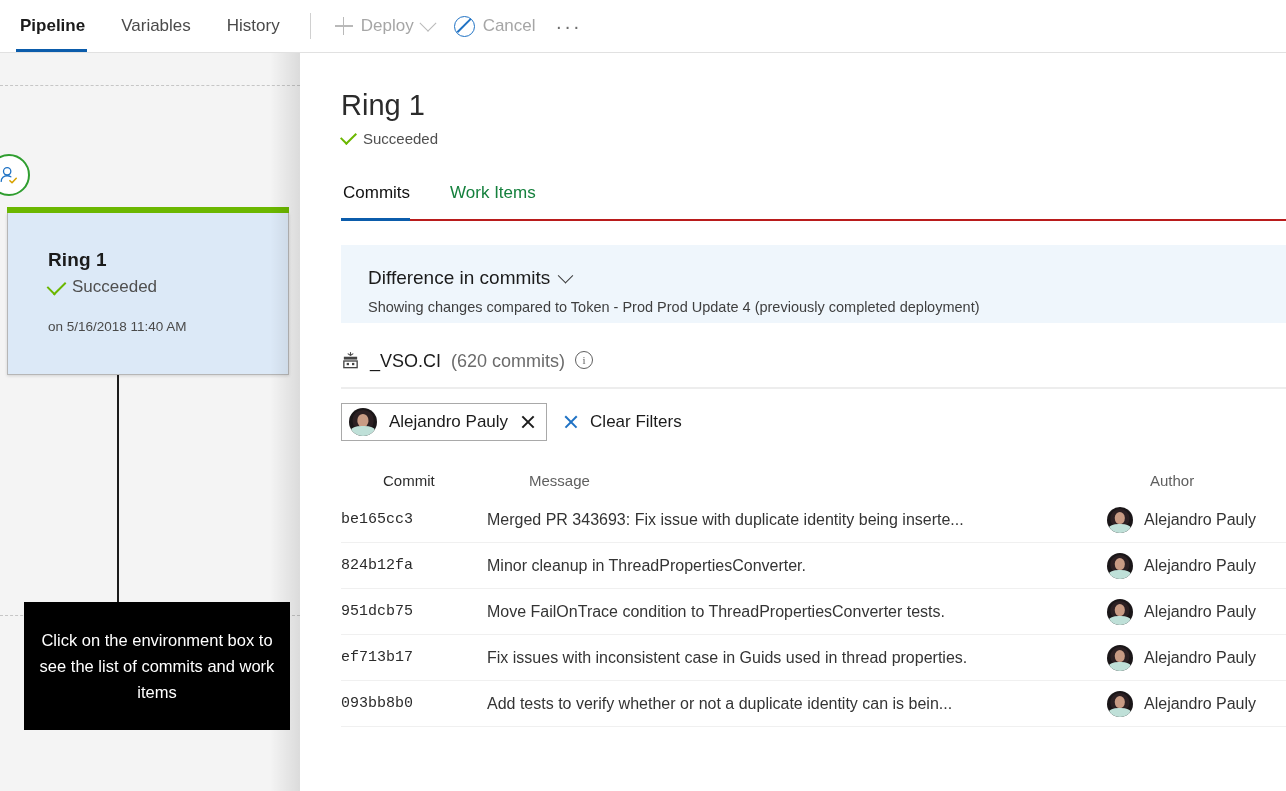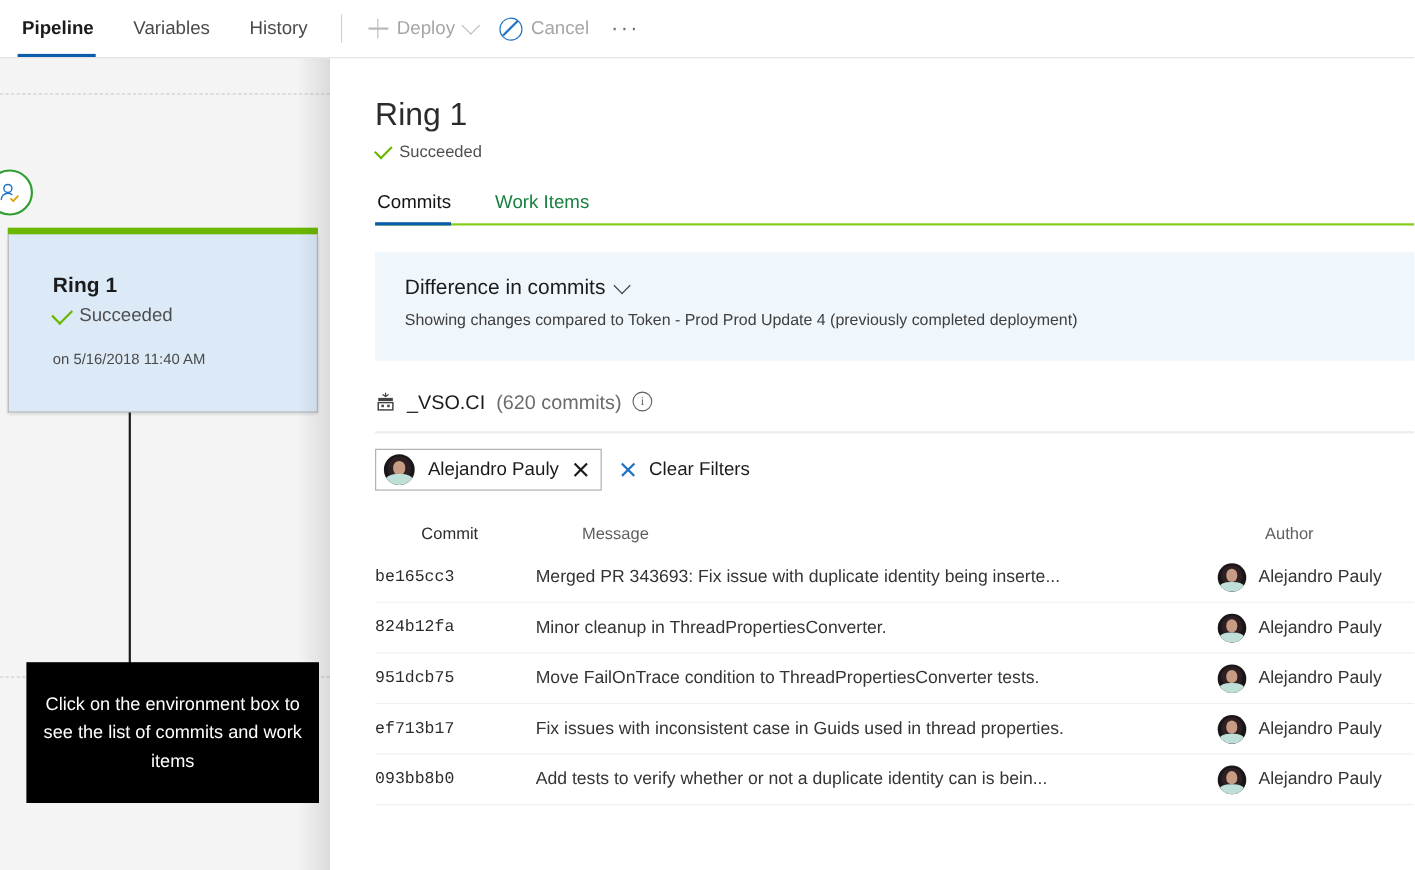--- a/index.html
+++ b/index.html
@@ -263,25 +263,24 @@
     display: flex;
     align-items: center;
     gap: 7px;
   }
   .detail-status .check-mark {
     width: 13px; height: 7px;
     border-left-width: 2px;
     border-bottom-width: 2px;
   }
   .sub-tabs {
-    margin-top: 20px;
-    display: flex;
-    align-items: flex-end;
+    margin-top: 36px;
+    display: flex;
     height: 38px;
-    border-bottom: 2px solid #84cc16;
+    border-bottom: 2px solid #b91c1c;
     width: 945px;
     box-sizing: border-box;
   }
   .sub-tab {
     position: relative;
     font-size: 17px;
     color: #15803d;
     padding: 0 8px 9px 2px;
     margin-right: 30px;
     cursor: pointer;
@@ -293,21 +292,21 @@
     position: absolute;
     left: 0; right: 8px;
     bottom: -2px;
     height: 3px;
     background: #0b5cab;
   }
   .info-banner {
     margin-top: 24px;
     width: 946px;
     background: #eff6fc;
-    padding: 22px 0 29px 27px;
+    padding: 22px 0 8px 27px;
     box-sizing: border-box;
   }
   .banner-head {
     font-size: 19px;
     color: #1b1b1b;
     display: flex;
     align-items: center;
     gap: 10px;
     cursor: pointer;
     width: fit-content;

